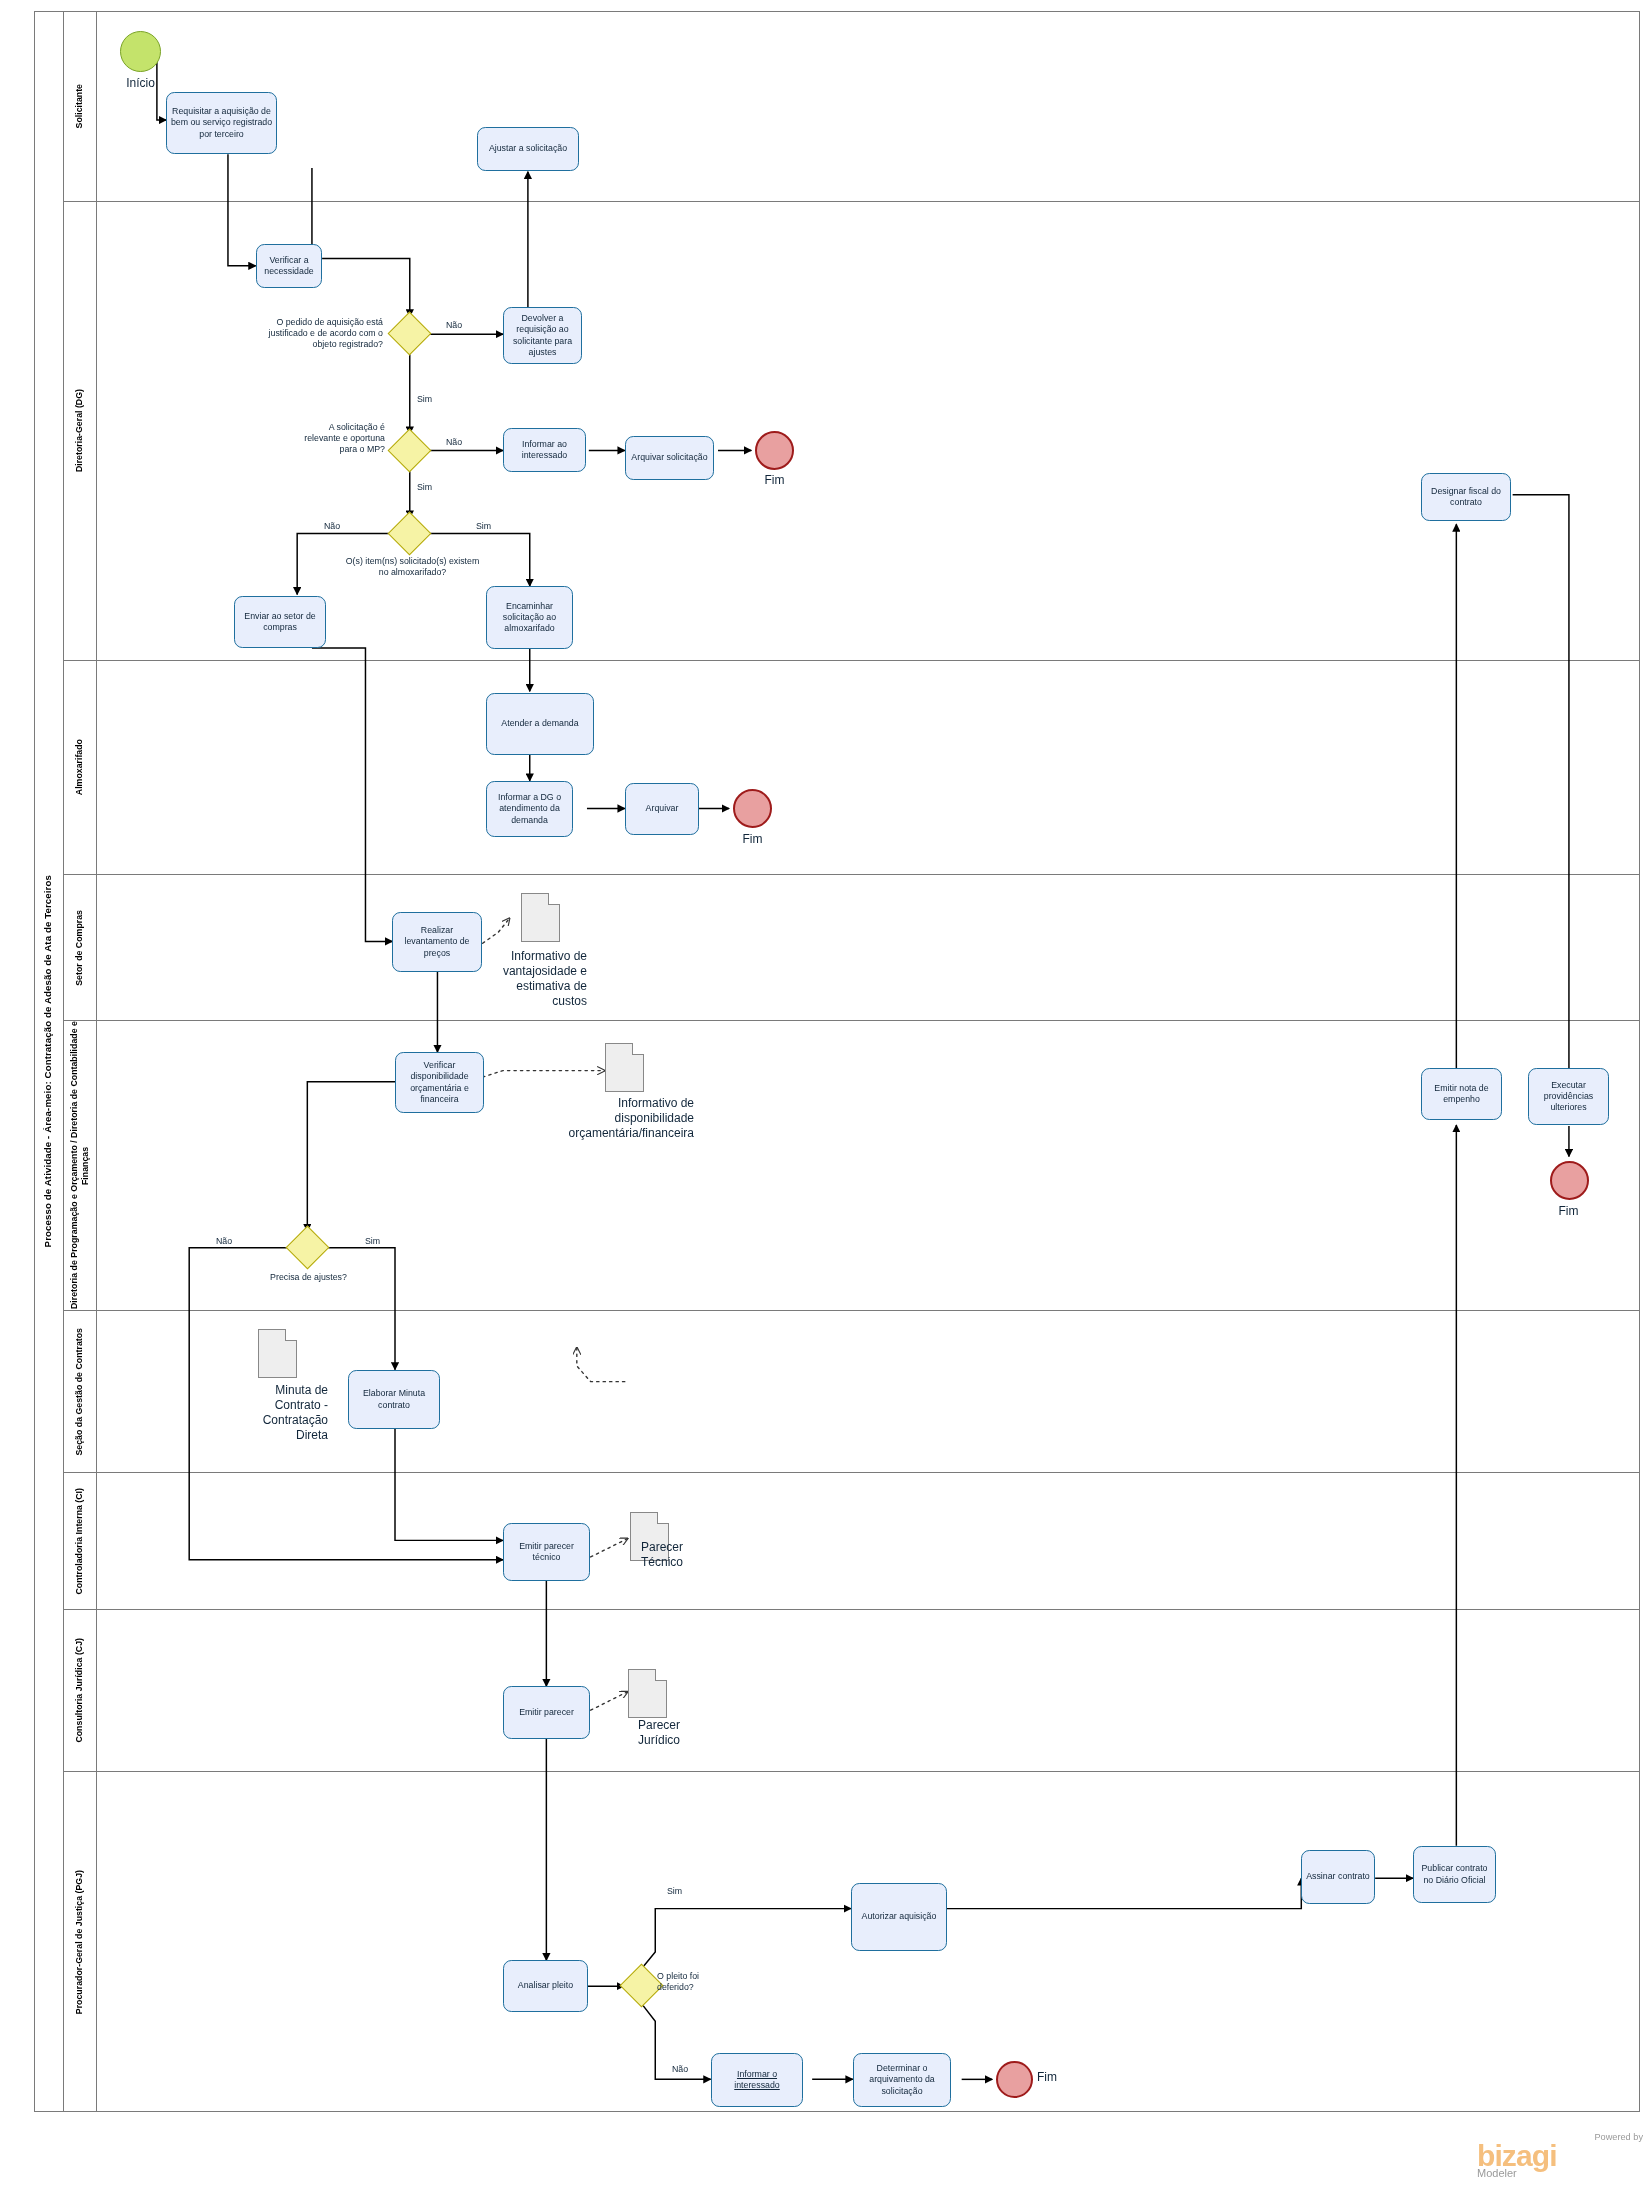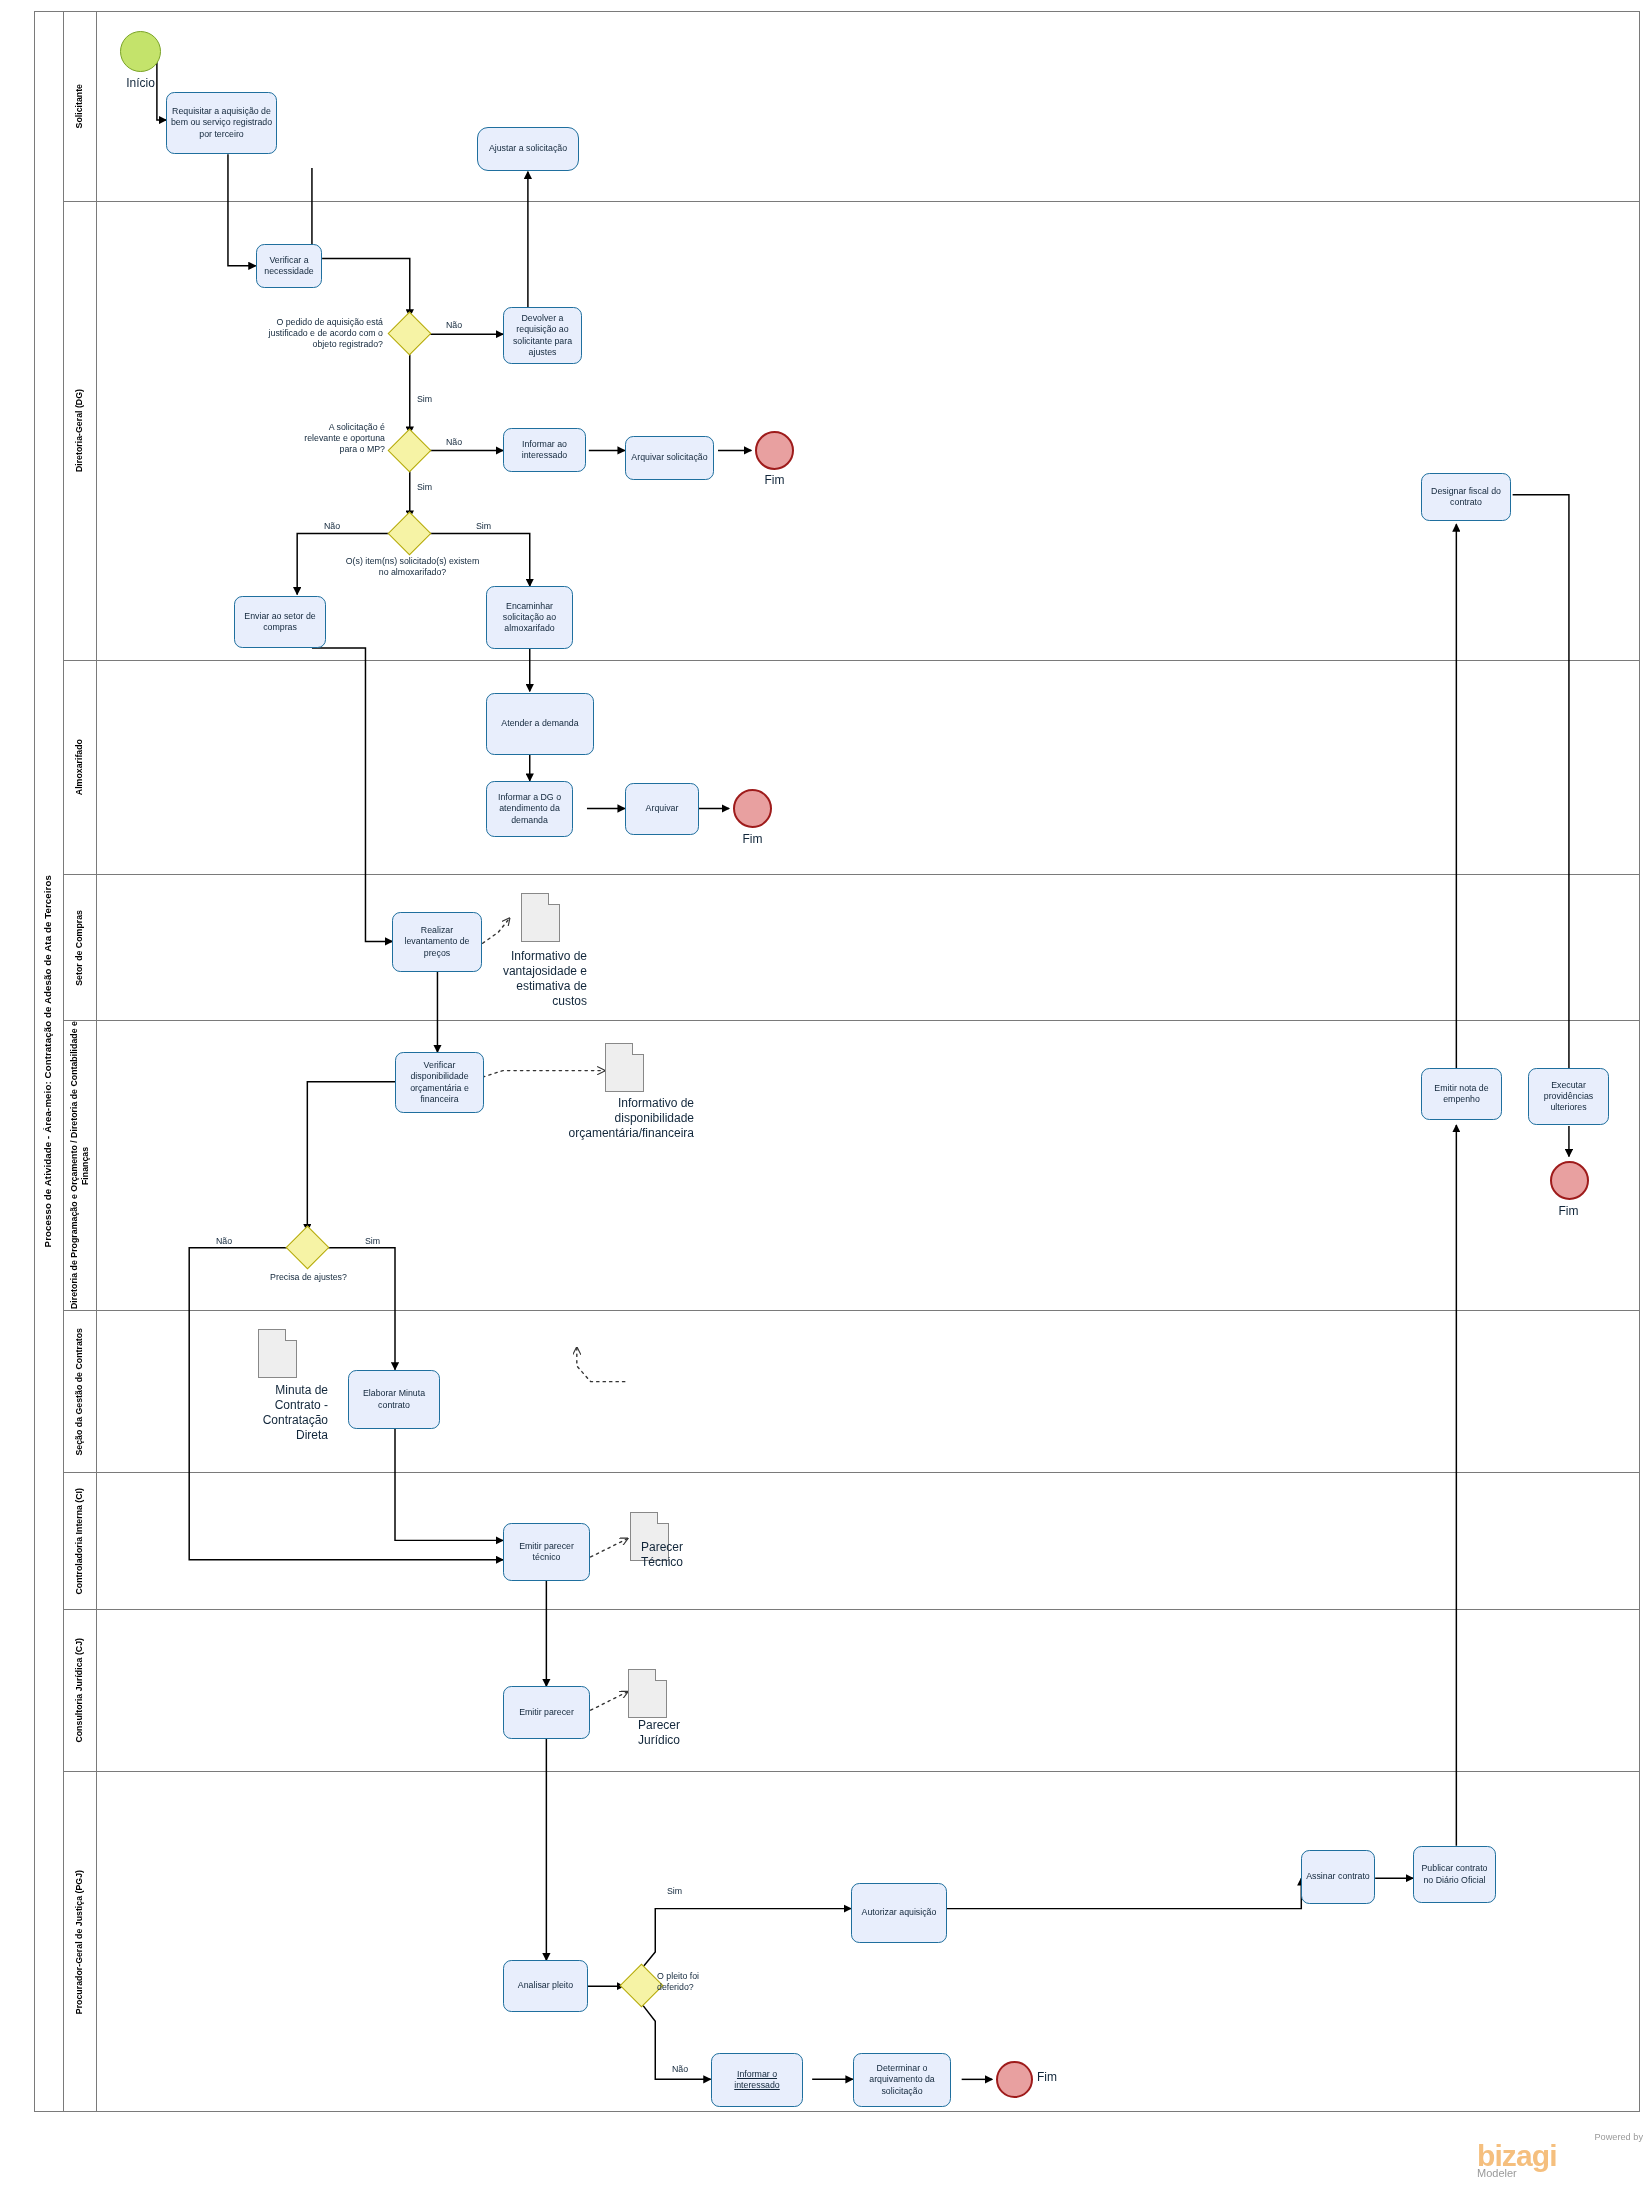--- a/index.html
+++ b/index.html
@@ -211,21 +211,21 @@
     </g>
   </svg>
 
   <div class="event start" style="left:120px;top:31px;width:41px;height:41px;"></div>
   <div class="ev-label" style="left:111px;top:76px;width:59px;">Início</div>
 
   <div class="task" style="left:166px;top:92px;width:111px;height:62px;">
     <span>Requisitar a aquisição de bem ou serviço registrado por terceiro</span>
   </div>
 
-  <div class="task" style="left:477px;top:127px;width:102px;height:44px;border-radius:11px;">
+  <div class="task" style="left:477px;top:127px;width:102px;height:44px;">
     <span>Ajustar a solicitação</span>
   </div>
 
   <div class="task" style="left:256px;top:244px;width:66px;height:44px;">
     <span>Verificar a necessidade</span>
   </div>
 
   <div class="gateway" style="left:394px;top:318px;"></div>
   <div class="qlab" style="left:245px;top:317px;width:138px;text-align:right;">O pedido de aquisição está justificado e de acordo com o objeto registrado?</div>
   <div class="flab" style="left:446px;top:320px;">Não</div>
@@ -328,21 +328,21 @@
   <div class="doc-label" style="left:614px;top:1718px;width:66px;">Parecer Jurídico</div>
 
   <div class="task" style="left:503px;top:1960px;width:85px;height:52px;">
     <span>Analisar pleito</span>
   </div>
   <div class="gateway" style="left:626px;top:1970px;"></div>
   <div class="qlab" style="left:657px;top:1971px;width:74px;text-align:left;">O pleito foi deferido?</div>
   <div class="flab" style="left:667px;top:1886px;">Sim</div>
   <div class="flab" style="left:672px;top:2064px;">Não</div>
 
-  <div class="task" style="left:851px;top:1883px;width:96px;height:60px;">
+  <div class="task" style="left:851px;top:1883px;width:96px;height:68px;">
     <span>Autorizar aquisição</span>
   </div>
   <div class="task" style="left:711px;top:2053px;width:92px;height:54px;text-decoration:underline;">
     <span>Informar o interessado</span>
   </div>
   <div class="task" style="left:853px;top:2053px;width:98px;height:54px;">
     <span>Determinar o arquivamento da solicitação</span>
   </div>
   <div class="event end" style="left:996px;top:2061px;width:37px;height:37px;"></div>
   <div class="ev-label" style="left:1037px;top:2070px;width:31px;text-align:left;">Fim</div>

